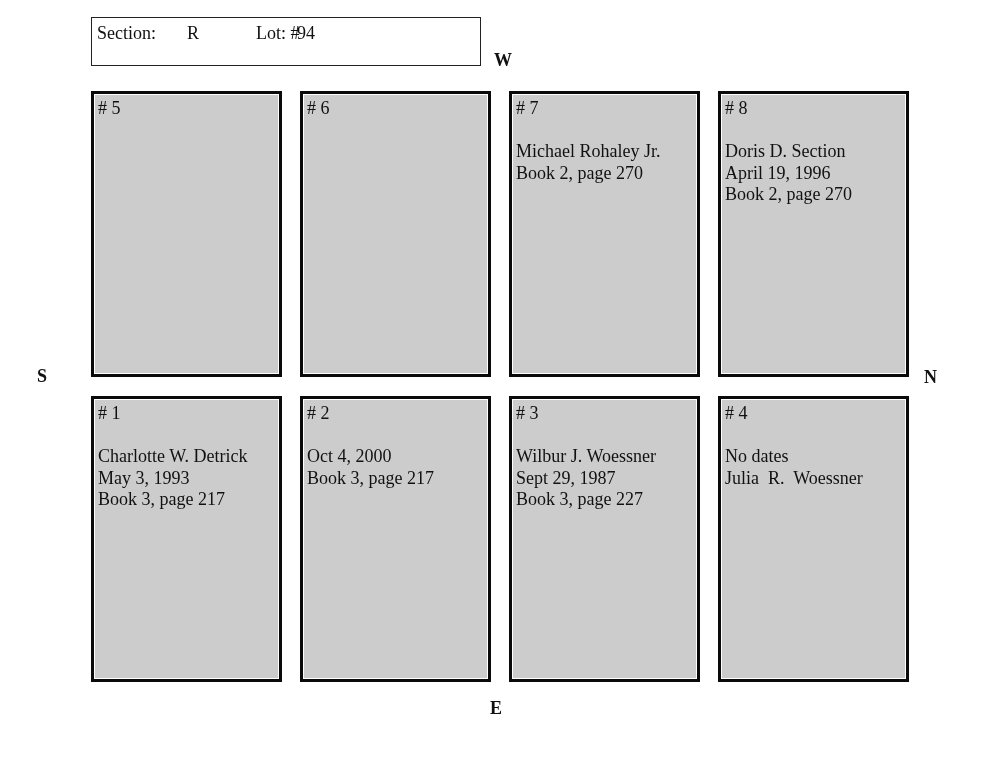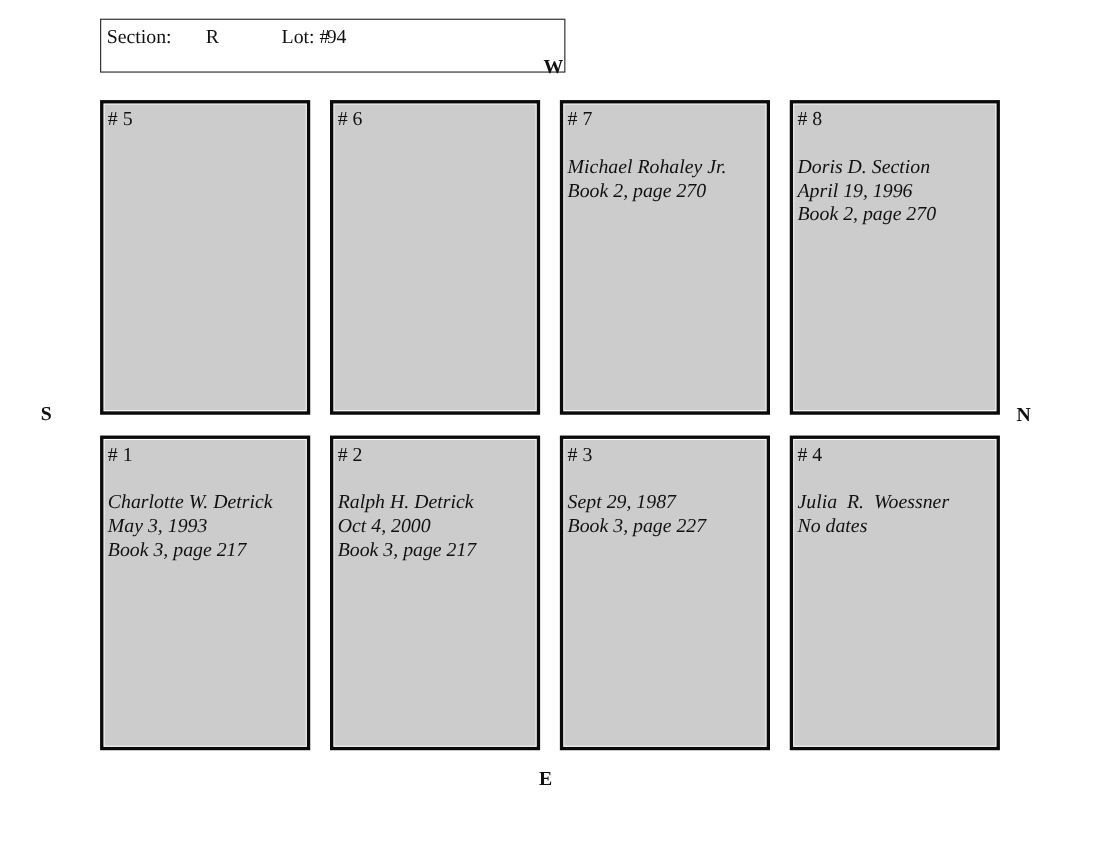--- a/index.html
+++ b/index.html
@@ -12,21 +12,21 @@
       height: 773px;
       position: relative;
       overflow: hidden;
       font-family: "Liberation Serif", "DejaVu Serif", serif;
       color: #111111;
     }
     .header-box {
       position: absolute;
       left: 91px;
       top: 17px;
-      width: 423px;
+      width: 390px;
       height: 49px;
       border: 1px solid #222222;
       box-sizing: border-box;
       font-size: 18px;
       line-height: 20px;
       padding: 5px 0 0 5px;
     }
     .header-box span { position: absolute; top: 5px; }
     .hb-section-label { left: 5px; }
     .hb-section-value { left: 95px; }
@@ -51,21 +51,21 @@
       box-sizing: border-box;
       background: #cccccc;
       border: 3px solid #0a0a0a;
       box-shadow: inset 0 0 0 1px #ffffff;
       padding: 4px 0 0 4px;
       font-size: 18px;
       line-height: 21.5px;
     }
     .plot .num { display: block; height: 21.5px; }
     .plot .spacer { display: block; height: 21.5px; }
-    .plot .line { display: block; white-space: pre; font-style: italic; }
+    .plot .line { display: block; white-space: pre; }
   </style>
 </head>
 <body>
 
 <div class="header-box">
   <span class="hb-section-label">Section:</span>
   <span class="hb-section-value">R</span>
   <span class="hb-lot-label">Lot: #</span>
   <span class="hb-lot-value">94</span>
 </div>
@@ -102,30 +102,30 @@
   <span class="num"># 1</span>
   <span class="spacer"></span>
   <span class="line">Charlotte W. Detrick</span>
   <span class="line">May 3, 1993</span>
   <span class="line">Book 3, page 217</span>
 </div>
 
 <div class="plot" style="left:300px; top:396px;">
   <span class="num"># 2</span>
   <span class="spacer"></span>
-  <span class="line">Ralph H. Detrick</span>
   <span class="line">Oct 4, 2000</span>
   <span class="line">Book 3, page 217</span>
 </div>
 
 <div class="plot" style="left:509px; top:396px;">
   <span class="num"># 3</span>
   <span class="spacer"></span>
+  <span class="line">Wilbur J. Woessner</span>
   <span class="line">Sept 29, 1987</span>
   <span class="line">Book 3, page 227</span>
 </div>
 
 <div class="plot" style="left:718px; top:396px;">
   <span class="num"># 4</span>
   <span class="spacer"></span>
+  <span class="line">No dates</span>
   <span class="line">Julia  R.  Woessner</span>
-  <span class="line">No dates</span>
 </div>
 
 </body></html>

